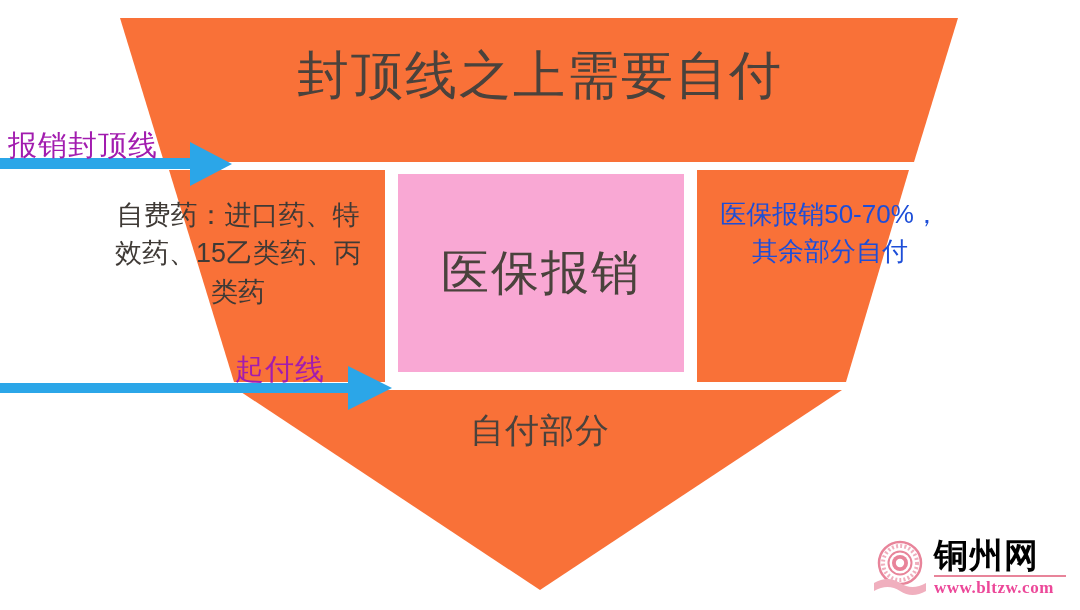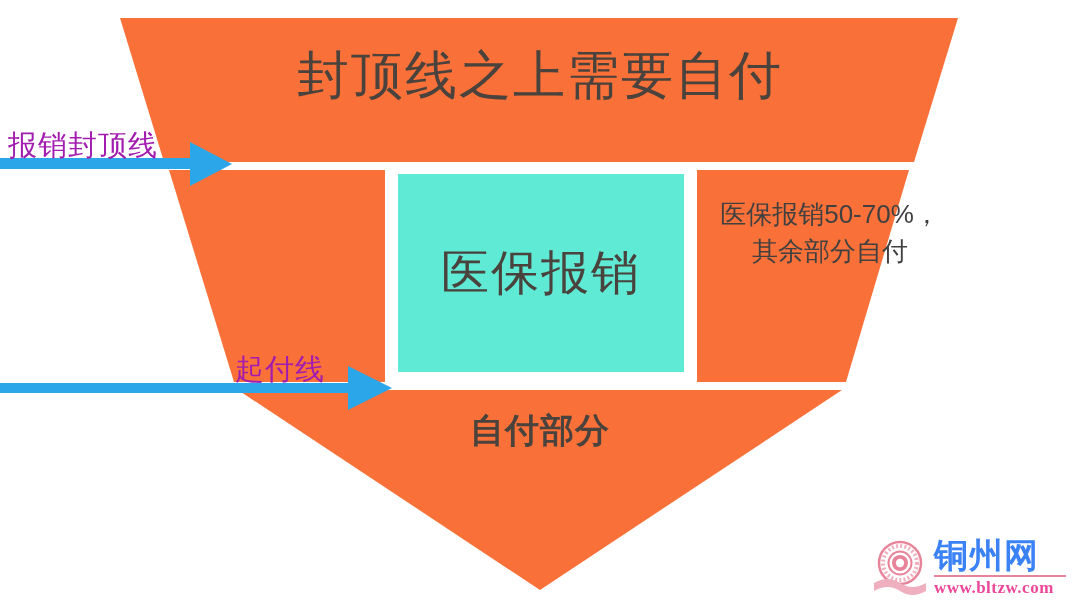--- a/index.html
+++ b/index.html
@@ -53,43 +53,42 @@
   }
 
   .right-text {
     position: absolute;
     left: 716px;
     top: 196px;
     width: 228px;
     text-align: center;
     font-size: 26px;
     line-height: 1.42;
-    color: #404040;
+    color: #1d4ed8;
   }
 
   .bottom-text {
     position: absolute;
     left: 390px;
     top: 408px;
     width: 300px;
     text-align: center;
     font-size: 34px;
     color: #4a423c;
     letter-spacing: 1px;
-    font-weight: bold;
   }
 
   
   .yellow-box {
     position: absolute;
     left: 392px;
     top: 168px;
     width: 298px;
     height: 210px;
-    background: #5eead4;
+    background: #f9a8d4;
     border: 6px solid #ffffff;
     box-sizing: border-box;
     display: flex;
     align-items: center;
     justify-content: center;
   }
   .yellow-box-label {
     font-size: 48px;
     color: #4a423c;
     letter-spacing: 2px;
@@ -138,21 +137,21 @@
   }
   .wm-right {
     margin-left: 6px;
     display: flex;
     flex-direction: column;
     align-items: flex-start;
   }
   .wm-name {
     font-size: 34px;
     font-weight: bold;
-    color: #3b82f6;
+    color: #000000;
     letter-spacing: 1px;
     line-height: 1;
   }
   .wm-rule {
     width: 132px;
     height: 2px;
     background: #E8849A;
     margin: 3px 0 2px 0;
   }
   .wm-url {
@@ -175,20 +174,21 @@
 
     <polygon points="169,170 385,170 385,382 234,382" fill="#F97138"></polygon>
 
     <polygon points="697,170 909,170 846,382 697,382" fill="#F97138"></polygon>
 
     <polygon points="238,390 842,390 540,590" fill="#F97138"></polygon>
   </svg>
 
   <div class="title-text">封顶线之上需要自付</div>
 
+  <div class="left-text">自费药：进口药、特效药、15乙类药、丙类药</div>
 
   <div class="yellow-box">
     <span class="yellow-box-label">医保报销</span>
   </div>
 
   <div class="right-text">医保报销50-70%，其余部分自付</div>
 
   <div class="bottom-text">自付部分</div>
 
   <svg class="arrow-svg" viewBox="0 0 1080 610">

